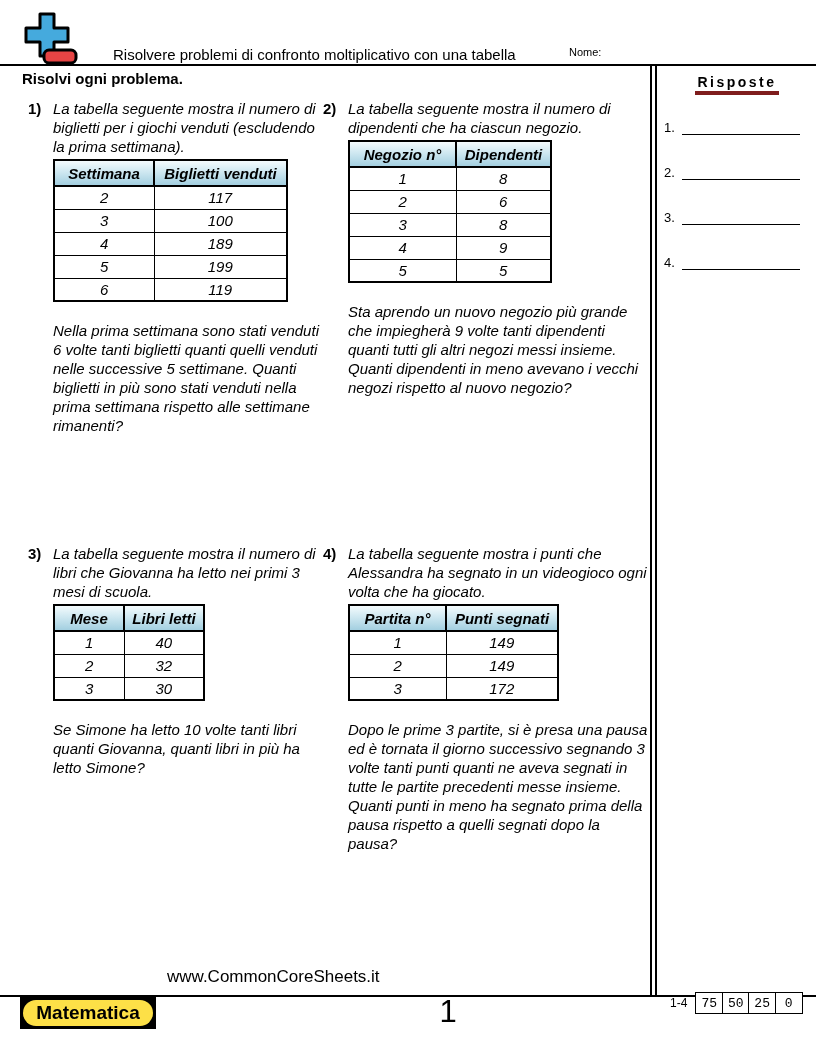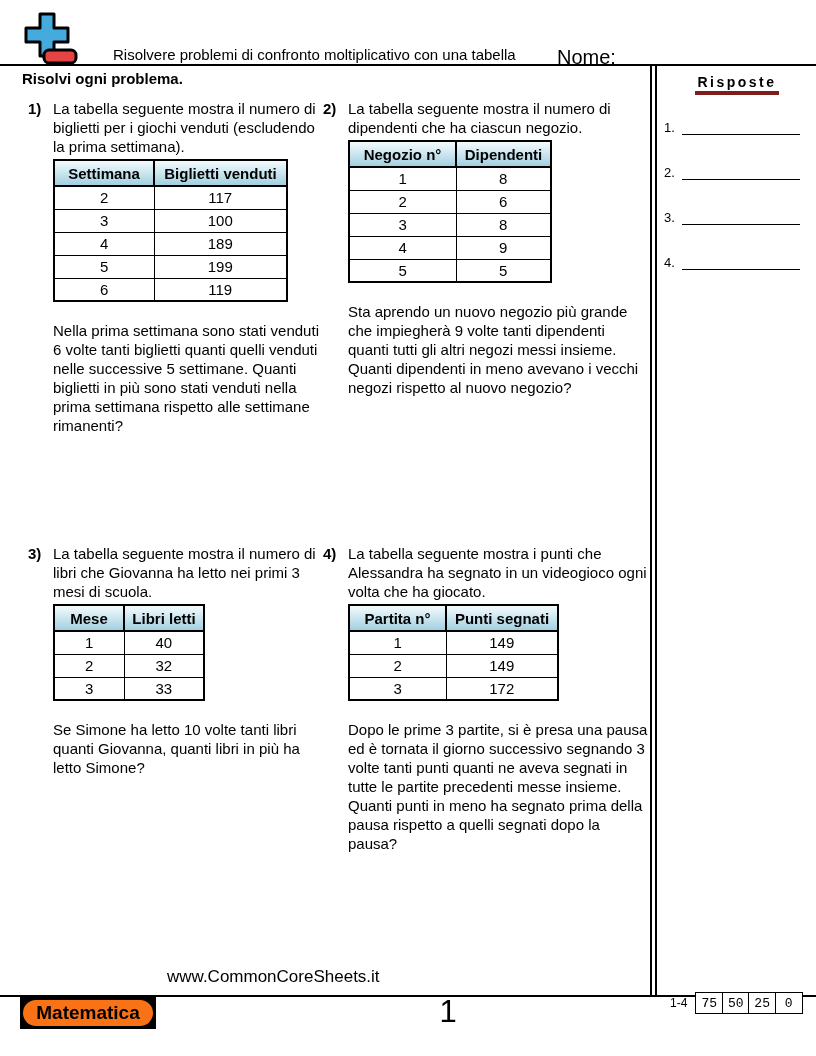--- a/index.html
+++ b/index.html
@@ -9,21 +9,21 @@
     width: 816px; height: 1056px;
     margin: 0 auto;
     background: #fff;
     font-family: "Liberation Sans", sans-serif;
     color: #000;
     overflow: hidden;
   }
   
   .logo { position:absolute; left:18px; top:12px; width:62px; height:56px; }
   .ws-title { position:absolute; left:113px; top:46px; font-size:15px; white-space:nowrap; }
-  .name-label { position:absolute; left:557px; top:46px; font-size:20px; }
+  .name-label { position:absolute; left:569px; top:46px; font-size:11px; }
   .header-rule { position:absolute; left:0; top:64px; width:816px; border-top:2.5px solid #000; }
   .instructions { position:absolute; left:22px; top:70px; font-size:15px; font-weight:bold; }
 
   
   .vline { position:absolute; left:650px; top:66px; height:929px; width:0; border-left:7px double #000; }
   .sidebar { position:absolute; left:660px; top:66px; width:154px; height:929px; }
   .risposte-title {
     margin:8px auto 0 auto; width:fit-content;
     font-size:14px; font-weight:bold; letter-spacing:2.5px;
     border-bottom:4px solid #7f1d1d; padding:0 2px 1px 2px;
@@ -33,40 +33,40 @@
   .anum { font-size:13px; margin-right:7px; }
   .aline { width:118px; height:14px; border-bottom:1.6px solid #000; }
 
   
   .problem { position:absolute; display:flex; font-size:15px; line-height:19px; }
   .p1 { left:28px; top:99px;  width:296px; }
   .p2 { left:323px; top:99px; width:325px; }
   .p3 { left:28px; top:544px; width:296px; }
   .p4 { left:323px; top:544px; width:325px; }
   .pnum { flex:none; width:25px; font-weight:bold; }
-  .pbody { flex:1; }
+  .pbody { flex:1;font-style:italic; }
   .intro { margin:0 0 3px 0; }
   .question { margin:19px 0 0 0; }
 
   table.data-table { border-collapse:collapse; table-layout:fixed; border:2px solid #000; }
   .t1 { width:233px; } .t2 { width:202px; } .t3 { width:150px;border-radius:29px; } .t4 { width:209px; }
   .data-table th {
     border:2px solid #000;
     background:linear-gradient(180deg, #f4fbfd 0%, #cfe8f1 45%, #a3cfe0 100%);
     font-weight:bold; font-size:15px; height:26px; padding:1px 4px; text-align:center;
   }
   .data-table td {
     border:1px solid #000; text-align:center; font-size:15px; height:23px; padding:0 4px;
   }
 
   
   .footer-rule { position:absolute; left:0; top:995px; width:816px; border-top:2.5px solid #000; }
   .brand { position:absolute; left:20px; top:997px; width:136px; height:32px; background:#000; padding:3px; }
   .brand-pill {
-    display:block; width:100%; height:100%; background:#f97316; border-radius:14px;
+    display:block; width:100%; height:100%; background:#fde047; border-radius:14px;
     text-align:center; font-weight:bold; font-size:19px; line-height:26px; color:#000;
   }
   .website { position:absolute; left:167px; top:967px; font-size:17px; }
   .page-number { position:absolute; left:430px; top:994px; width:36px; text-align:center; font-size:31px; }
   .score-area { position:absolute; left:670px; top:992px; display:flex; align-items:center; }
   .score-range { font-size:12px; margin-right:8px; }
   .score-box {
     width:28px; height:22px; border:1.6px solid #000; display:flex;
     align-items:center; justify-content:center; font-size:13px; background:#fff;font-family:Liberation Mono, monospace;
   }
@@ -192,21 +192,21 @@
             <tr>
               <td>1</td>
               <td>40</td>
             </tr>
             <tr>
               <td>2</td>
               <td>32</td>
             </tr>
             <tr>
               <td>3</td>
-              <td>33</td>
+              <td>30</td>
             </tr>
           </tbody>
         </table>
       <p class="question">Se Simone ha letto 10 volte tanti libri quanti Giovanna, quanti libri in più ha letto Simone?</p>
     </div>
   </section>
 
   <section class="problem p4">
     <span class="pnum">4)</span>
     <div class="pbody">

